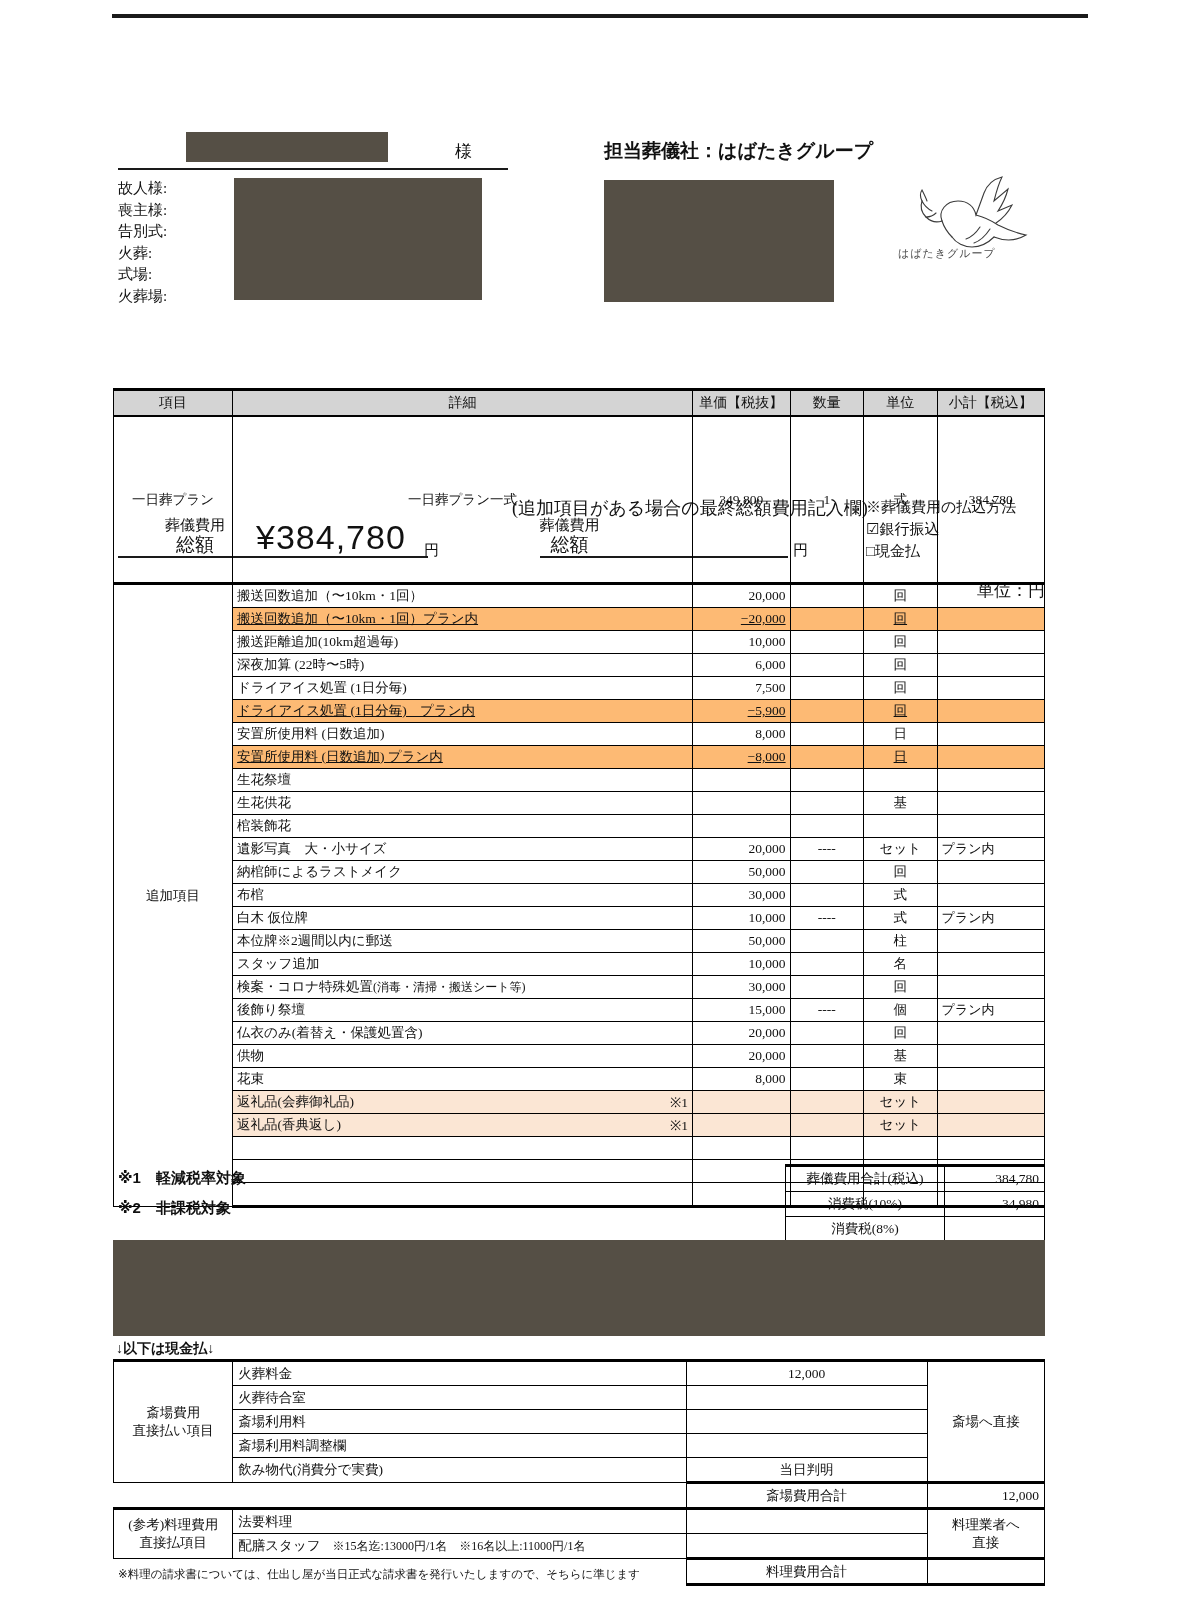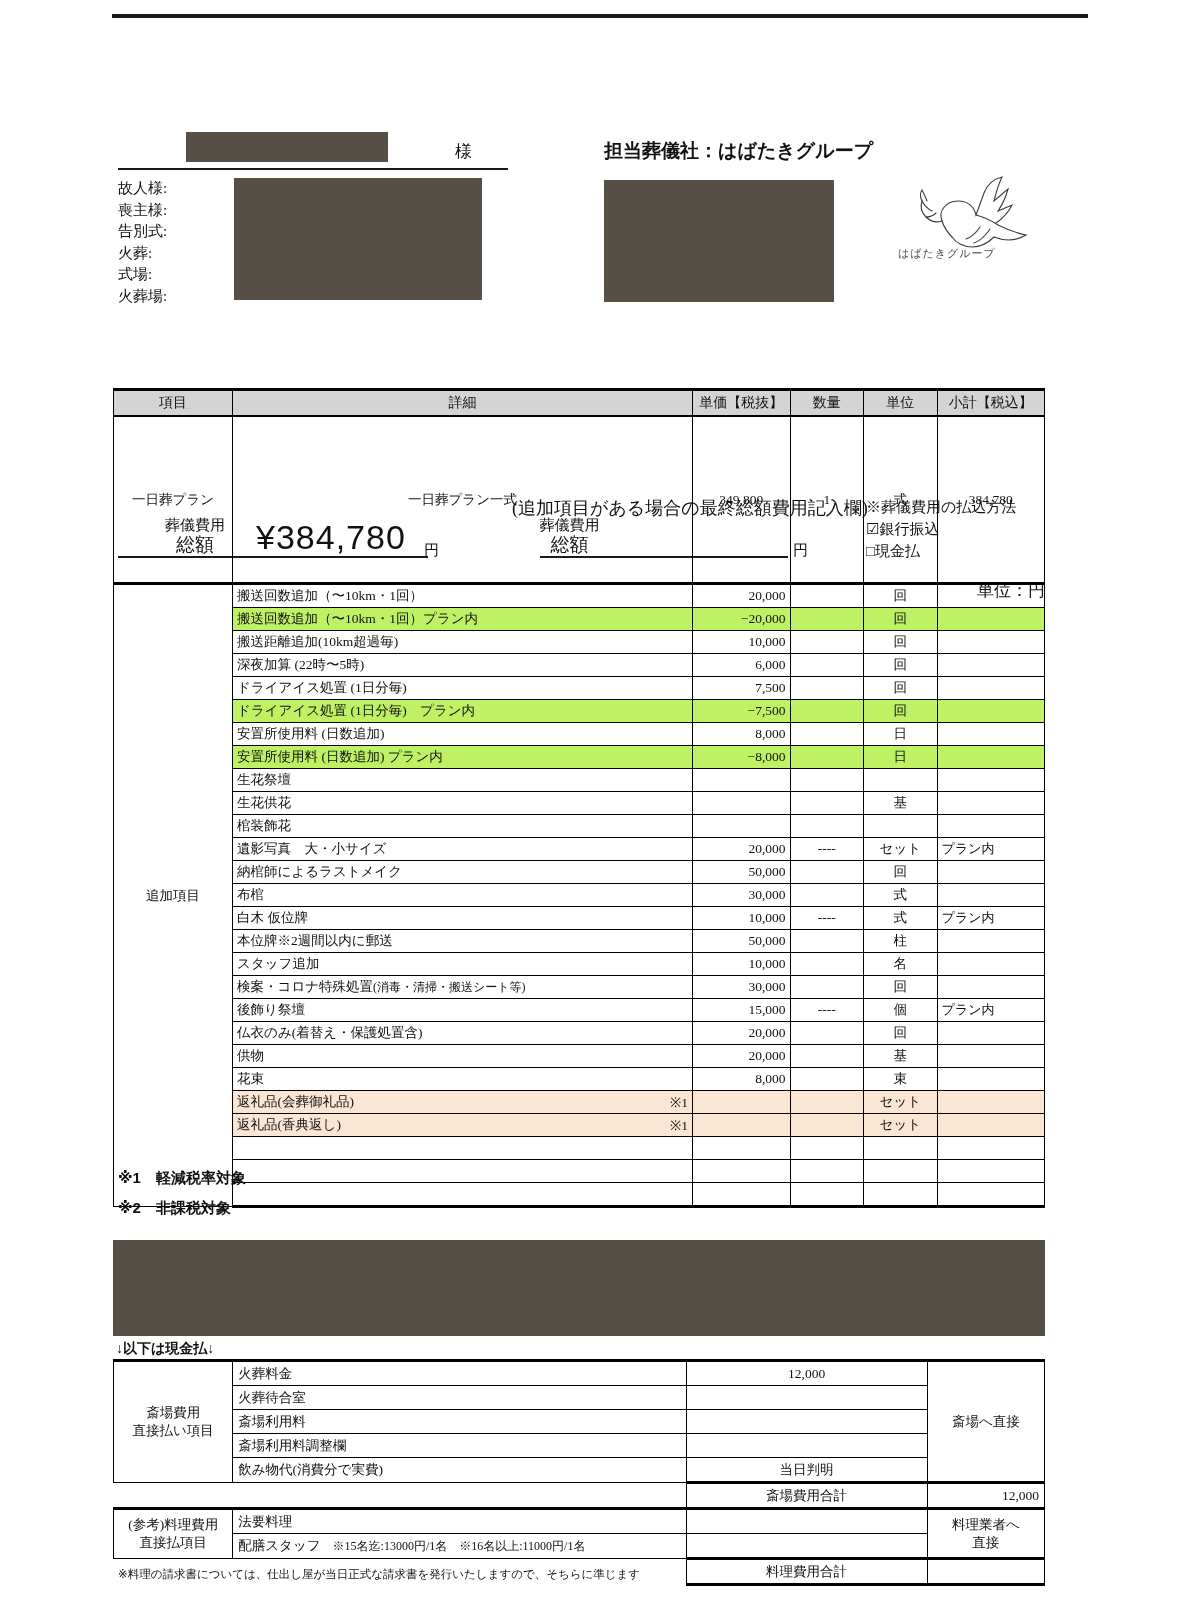--- a/index.html
+++ b/index.html
@@ -135,21 +135,21 @@
   .c-qty    { width: 66px;  text-align: center; }
   .c-unit   { width: 66px;  text-align: center; }
   .c-sub    { width: 100px; text-align: right; }
 
   tr.plan td { height: 165px; }
   tr.plan td.c-detail { text-align: center; }
   tr.plan td.c-item { text-align: center; }
   tr.plan td.c-price, tr.plan td.c-sub { text-align: center; }
   tr.plan td.c-qty, tr.plan td.c-unit { text-align: center; }
 
-  tr.blue td { background: #bef264; }
+  tr.blue td { background: #fdba74; text-decoration: underline; }
   tr.peach td { background: #fbe6d4; }
   td.sub-in { text-align: left; font-size: 13px; padding-left: 3px; }
   td.c-item.rowspan-label { text-align: center; vertical-align: middle; }
   .small-note { font-size: 12px; }
   .mark { float: right; }
 
   
   tr.sep-top td { border-top: 3px solid #000; }
   tr.last-row td { border-bottom: 3px solid #000; }
 
@@ -317,21 +317,21 @@
         </tr>
         <tr>
           <td class="c-detail">ドライアイス処置 (1日分毎)</td>
           <td class="c-price">7,500</td>
           <td class="c-qty"></td>
           <td class="c-unit">回</td>
           <td class="c-sub"></td>
         </tr>
         <tr class="blue">
           <td class="c-detail">ドライアイス処置 (1日分毎)　プラン内</td>
-          <td class="c-price">−7,500</td>
+          <td class="c-price">−5,900</td>
           <td class="c-qty"></td>
           <td class="c-unit">回</td>
           <td class="c-sub"></td>
         </tr>
         <tr>
           <td class="c-detail">安置所使用料 (日数追加)</td>
           <td class="c-price">8,000</td>
           <td class="c-qty"></td>
           <td class="c-unit">日</td>
           <td class="c-sub"></td>
@@ -475,20 +475,36 @@
           <td class="c-qty"></td>
           <td class="c-unit"></td>
           <td class="c-sub"></td>
         </tr>
       </tbody>
   </table>
 
   <div class="fn" style="top:1155px;">※1　軽減税率対象</div>
   <div class="fn" style="top:1185px;">※2　非課税対象</div>
 
+  <table class="summary" style="top:1150px;">
+    <tbody id="summary-body">
+        <tr>
+          <td class="lbl">葬儀費用合計(税込)</td>
+          <td class="val">384,780</td>
+        </tr>
+        <tr>
+          <td class="lbl">消費税(10%)</td>
+          <td class="val">34,980</td>
+        </tr>
+        <tr>
+          <td class="lbl">消費税(8%)</td>
+          <td class="val"></td>
+        </tr>
+      </tbody>
+  </table>
 
   <div class="band redact"></div>
 
   <div class="cash-head">↓以下は現金払↓</div>
   <table class="cash">
     <tbody id="cash-body">
         <tr class="top">
           <td class="k-label" rowspan="5">
             <div>斎場費用</div>
             <div>直接払い項目</div>

